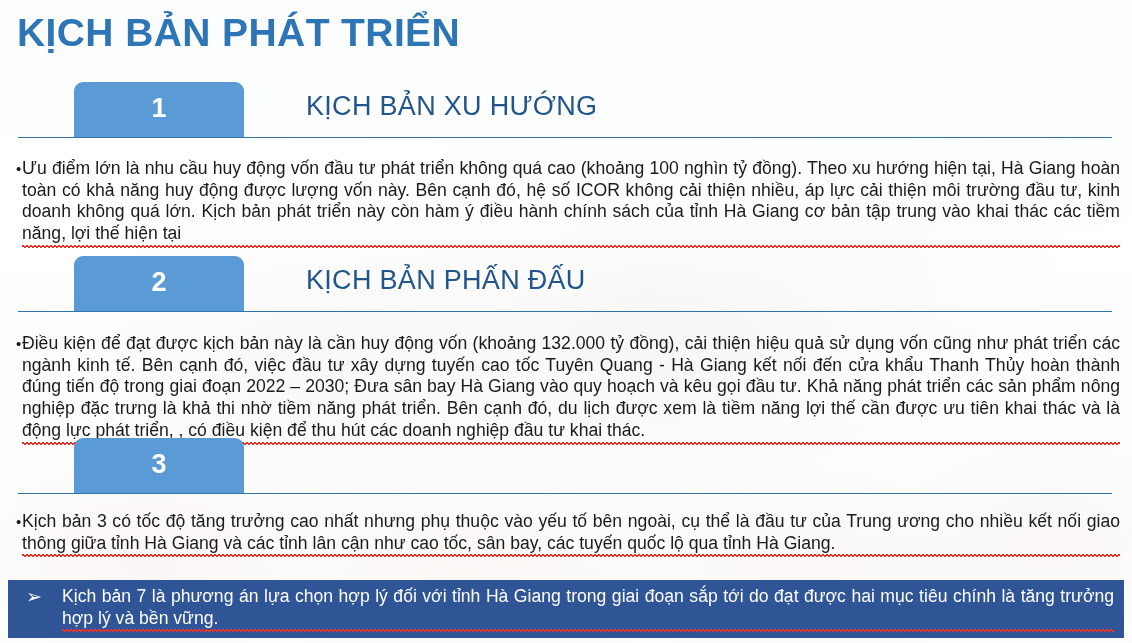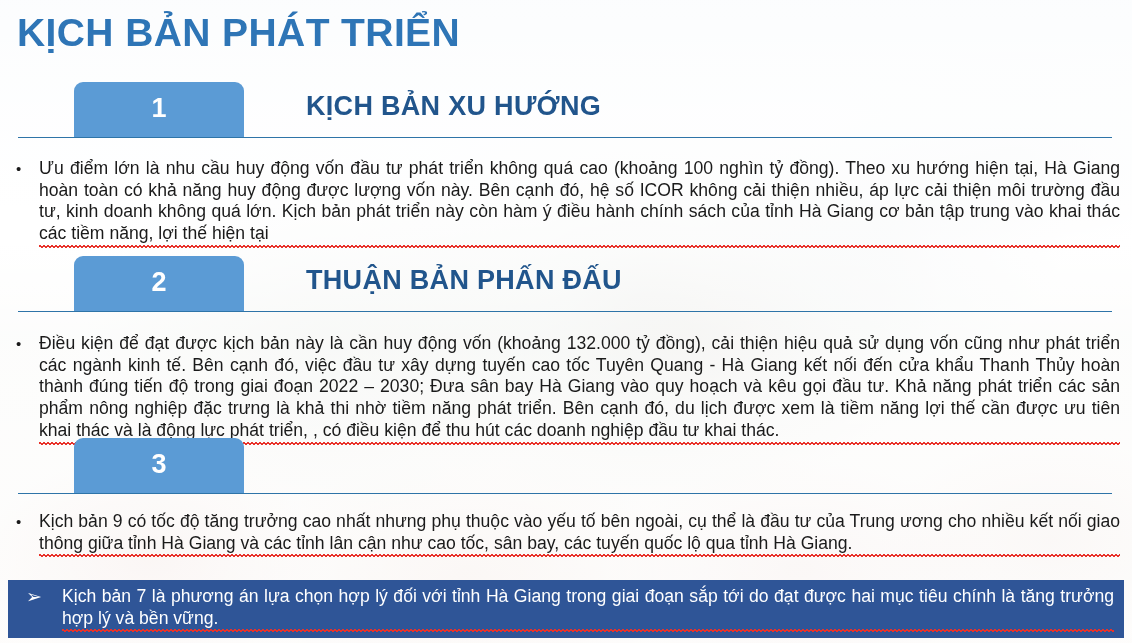--- a/index.html
+++ b/index.html
@@ -93,21 +93,21 @@
     align-items: center;
     justify-content: center;
     padding-bottom: 2px;
     box-sizing: border-box;
   }
   .sec-heading {
     position: absolute;
     left: 306px;
     top: 9px;
     font-size: 27px;
-    font-weight: bold;
+    font-weight: normal;
     color: #21558C;
     letter-spacing: 0.3px;
     white-space: nowrap;
   }
   .sec-rule {
     position: absolute;
     left: 18px;
     top: 55px;
     width: 1094px;
     height: 1px;
@@ -128,21 +128,21 @@
   .para .bullet {
     position: absolute;
     left: 0;
     top: 0;
     font-size: 15px;
     line-height: 1.45;
     color: #1a1a1a;
   }
   .para .ptext {
     display: block;
-    margin-left: 23px;
+    margin-left: 6px;
   }
   .para.last .ptext { text-align: justify; }
 
   
   .banner {
     position: absolute;
     left: 8px;
     top: 580px;
     width: 1116px;
     height: 58px;
@@ -199,37 +199,37 @@
       <div class="sec-rule"></div>
     </div>
 
     <div class="para" style="top:158px;">
       <span class="bullet">•</span>
       <span class="ptext sq">Ưu điểm lớn là nhu cầu huy động vốn đầu tư phát triển không quá cao (khoảng 100 nghìn tỷ đồng). Theo xu hướng hiện tại, Hà Giang hoàn toàn có khả năng huy động được lượng vốn này. Bên cạnh đó, hệ số ICOR không cải thiện nhiều, áp lực cải thiện môi trường đầu tư, kinh doanh không quá lớn. Kịch bản phát triển này còn hàm ý điều hành chính sách của tỉnh Hà Giang cơ bản tập trung vào khai thác các tiềm năng, lợi thế hiện tại</span>
     </div>
 
     <div class="section-head" style="top:256px;">
       <div class="num-tab">2</div>
-      <div class="sec-heading">THUẬN BẢN PHẤN ĐẤU</div>
+      <div class="sec-heading">KỊCH BẢN PHẤN ĐẤU</div>
       <div class="sec-rule"></div>
     </div>
 
     <div class="para" style="top:333px;">
       <span class="bullet">•</span>
       <span class="ptext sq">Điều kiện để đạt được kịch bản này là cần huy động vốn (khoảng 132.000 tỷ đồng), cải thiện hiệu quả sử dụng vốn cũng như phát triển các ngành kinh tế. Bên cạnh đó, việc đầu tư xây dựng tuyến cao tốc Tuyên Quang - Hà Giang kết nối đến cửa khẩu Thanh Thủy hoàn thành đúng tiến độ trong giai đoạn 2022 – 2030; Đưa sân bay Hà Giang vào quy hoạch và kêu gọi đầu tư. Khả năng phát triển các sản phẩm nông nghiệp đặc trưng là khả thi nhờ tiềm năng phát triển. Bên cạnh đó, du lịch được xem là tiềm năng lợi thế cần được ưu tiên khai thác và là động lực phát triển, , có điều kiện để thu hút các doanh nghiệp đầu tư khai thác.</span>
     </div>
 
     <div class="section-head" style="top:438px;">
       <div class="num-tab">3</div>
       <div class="sec-rule"></div>
     </div>
 
     <div class="para last" style="top:511px;">
       <span class="bullet">•</span>
-      <span class="ptext sq">Kịch bản 9 có tốc độ tăng trưởng cao nhất nhưng phụ thuộc vào yếu tố bên ngoài, cụ thể là đầu tư của Trung ương cho nhiều kết nối giao thông giữa tỉnh Hà Giang và các tỉnh lân cận như cao tốc, sân bay, các tuyến quốc lộ qua tỉnh Hà Giang.</span>
+      <span class="ptext sq">Kịch bản 3 có tốc độ tăng trưởng cao nhất nhưng phụ thuộc vào yếu tố bên ngoài, cụ thể là đầu tư của Trung ương cho nhiều kết nối giao thông giữa tỉnh Hà Giang và các tỉnh lân cận như cao tốc, sân bay, các tuyến quốc lộ qua tỉnh Hà Giang.</span>
     </div>
 
     <div class="banner">
       <div class="banner-row">
         <span class="arrow">➢</span>
         <span class="btext sq">Kịch bản 7 là phương án lựa chọn hợp lý đối với tỉnh Hà Giang trong giai đoạn sắp tới do đạt được hai mục tiêu chính là tăng trưởng hợp lý và bền vững.</span>
       </div>
     </div>
 
   </div>

